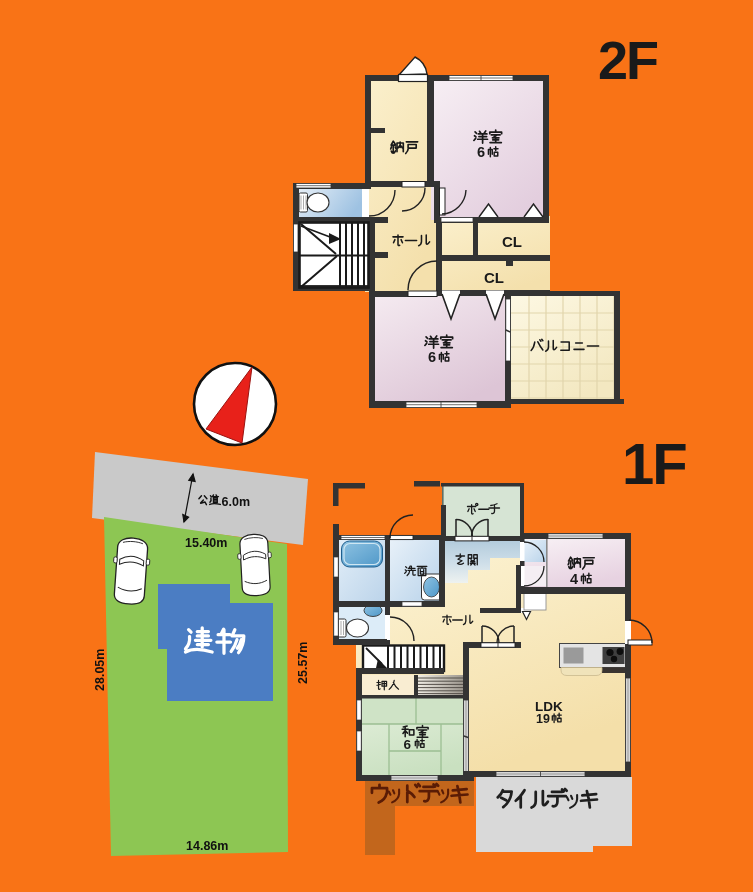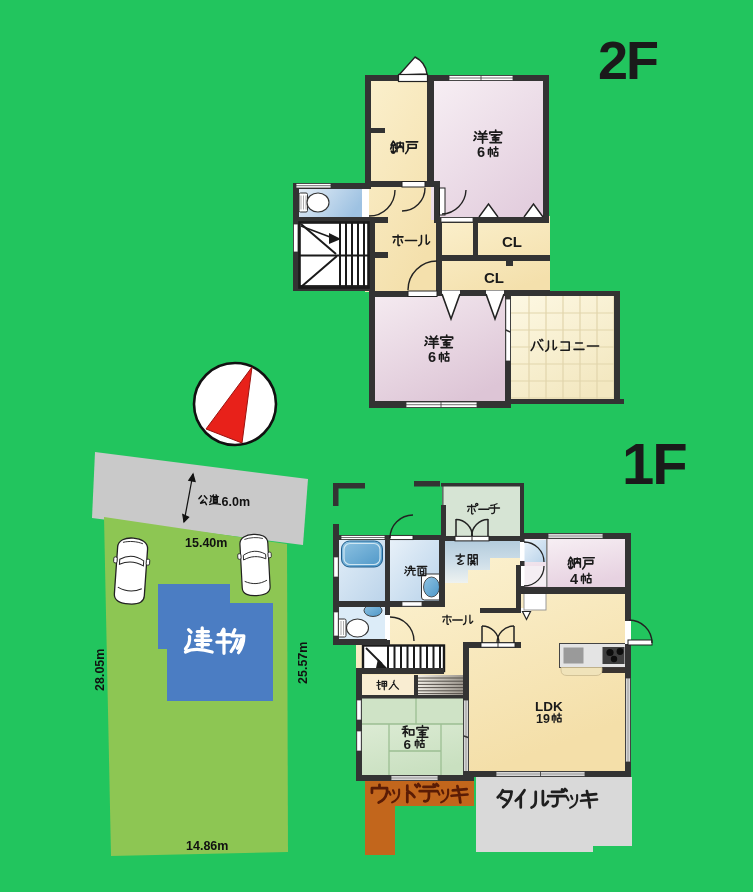--- a/index.html
+++ b/index.html
@@ -1,16 +1,16 @@
 <!DOCTYPE html>
 <html><head>
 <meta charset="utf-8">
 <style>
 html,body{margin:0;padding:0;background:#ffffff;}
-#page{position:relative;width:753px;height:892px;background:#22c55e;overflow:hidden;
+#page{position:relative;width:753px;height:892px;background:#f97316;overflow:hidden;
 font-family:"Liberation Sans",sans-serif;}
 svg text{font-family:"Liberation Sans",sans-serif;}
 </style>
 </head>
 <body>
 <div id="page">
 <svg width="753" height="892" viewBox="0 0 753 892">
 <defs>
 
 <linearGradient id="gPink" x1="0" y1="0" x2="0.7" y2="1">

